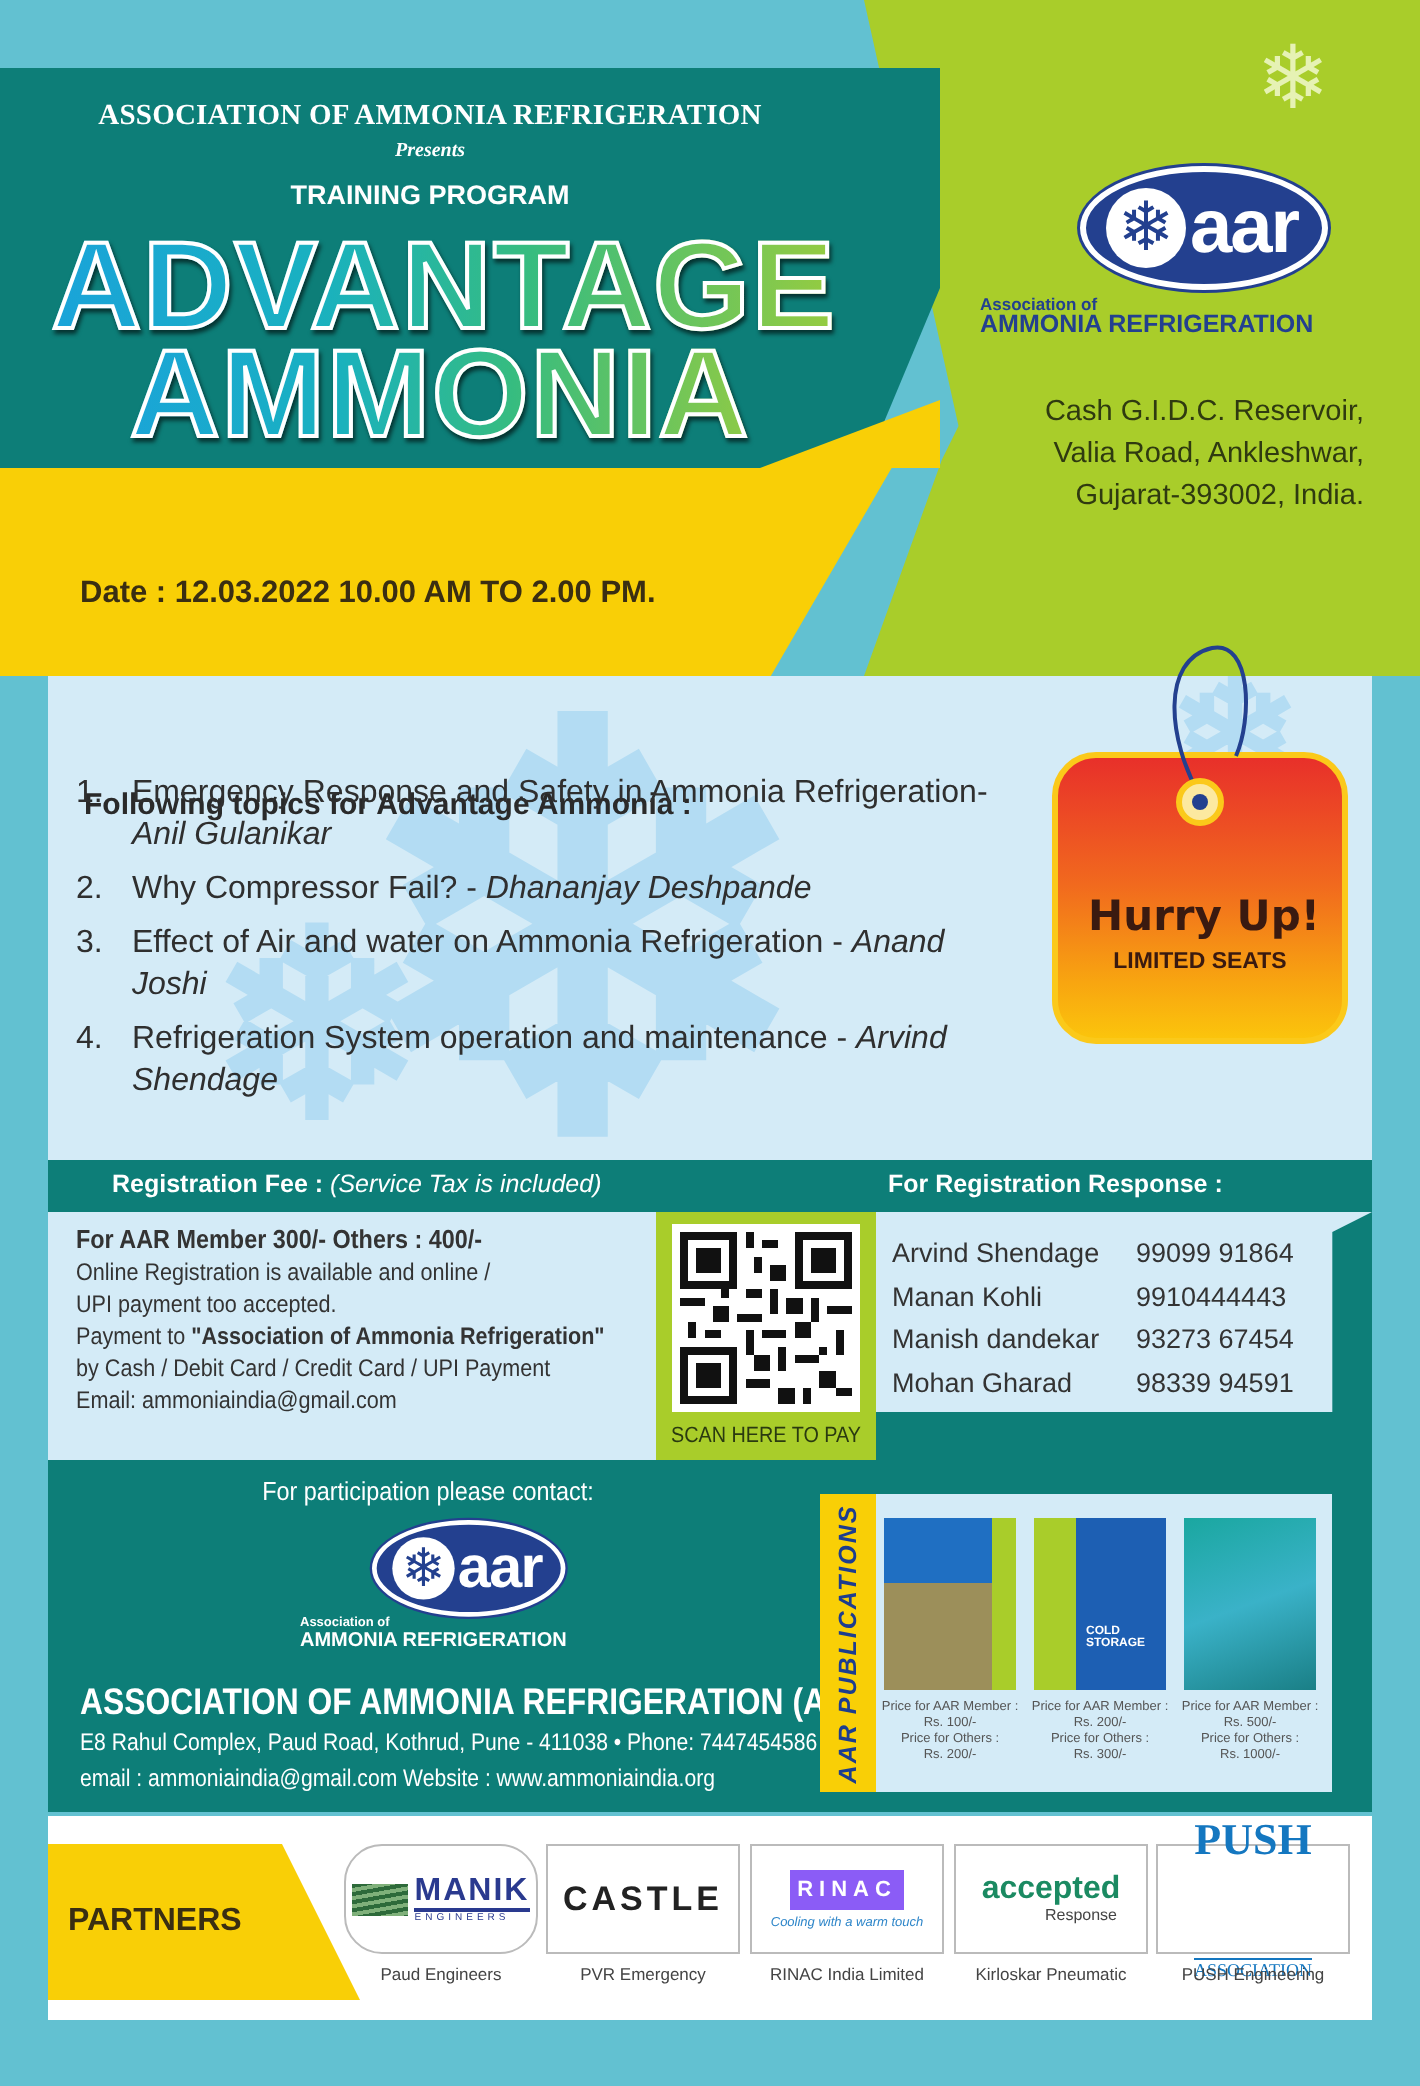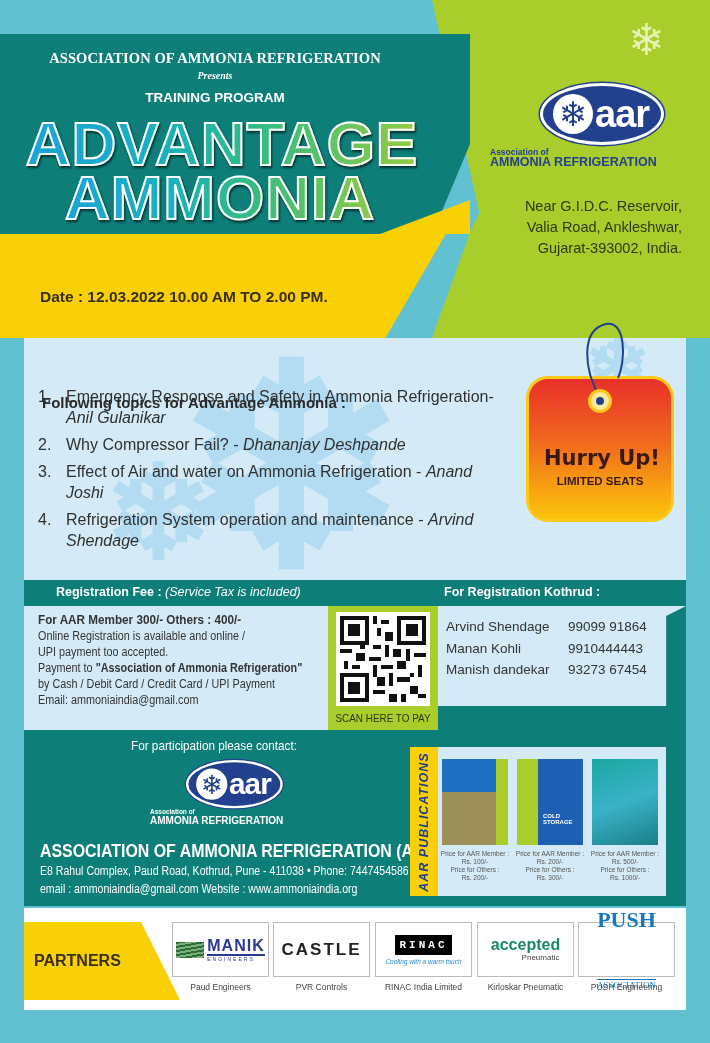--- a/index.html
+++ b/index.html
@@ -258,21 +258,21 @@
 <div class="abs logo-top">
   <div class="logo-oval">
     <div class="flake">❄</div>
     <div class="aar">aar</div>
   </div>
 </div>
 <div class="abs assoc-of-top">Association of</div>
 <div class="abs ammonia-ref-top">AMMONIA REFRIGERATION</div>
 
 <div class="abs venue">
-  <div>Near G.I.D.C. Reservoir,</div>
+  <div>Cash G.I.D.C. Reservoir,</div>
   <div>Valia Road, Ankleshwar,</div>
   <div>Gujarat-393002, India.</div>
 </div>
 
 <div class="abs topics-panel">
   <div class="abs bg-flake" style="left:150px; top:-10px; font-size:280px;">❄</div>
   <div class="abs bg-flake" style="left:80px; top:110px; font-size:130px;">❄</div>
   <div class="abs bg-flake" style="left:560px; top:-10px; font-size:80px;">❄</div>
 </div>
 
@@ -301,21 +301,21 @@
   <path d="M22 78 C 6 50, 2 10, 28 4 C 48 0, 48 40, 40 58" fill="none" stroke="#23408f" stroke-width="2"></path>
 </svg>
 <div class="abs tag-hole"></div>
 <div class="abs hurry">Hurry Up!</div>
 <div class="abs limited">LIMITED SEATS</div>
 
 <div class="abs reg-bar"></div>
 <div class="abs reg-head">
   <span>Registration Fee : </span><i>(Service Tax is included)</i>
 </div>
-<div class="abs contact-head">For Registration Kothrud :</div>
+<div class="abs contact-head">For Registration Response :</div>
 
 <div class="abs fee-panel"></div>
 <div class="abs fee-text">
   <div class="bold">For AAR Member 300/- Others : 400/-</div>
   <div>Online Registration is available and online /</div>
   <div>UPI payment too accepted.</div>
   <div><span>Payment to </span><b>"Association of Ammonia Refrigeration"</b></div>
   <div>by Cash / Debit Card / Credit Card / UPI Payment</div>
   <div>Email: ammoniaindia@gmail.com</div>
 </div>
@@ -374,20 +374,24 @@
       <span>99099 91864</span>
     </div>
   <div class="row">
       <span class="nm">Manan Kohli</span>
       <span>9910444443</span>
     </div>
   <div class="row">
       <span class="nm">Manish dandekar</span>
       <span>93273 67454</span>
     </div>
+  <div class="row">
+      <span class="nm">Mohan Gharad</span>
+      <span>98339 94591</span>
+    </div>
 </div>
 
 <div class="abs teal-bottom"></div>
 <div class="abs particip">For participation please contact:</div>
 <div class="abs logo-bot">
   <div class="logo-oval" style="border-color:#fff;">
     <div class="flake">❄</div>
     <div class="aar">aar</div>
   </div>
 </div>
@@ -423,42 +427,42 @@
   <div>Price for AAR Member :</div>
     <div>Rs. 500/-</div>
   <div>Price for Others :</div>
     <div>Rs. 1000/-</div>
 </div>
 
 <div class="abs partners-bg"></div>
 <div class="abs partners-flag"></div>
 <div class="abs partners-label">PARTNERS</div>
 
-<div class="abs plogo" style="left:172px;">
+<div class="abs plogo" style="left:172px;border-radius:19px;">
   <div style="display:flex; align-items:center;">
     <div style="width:28px; height:16px; background:repeating-linear-gradient(170deg,#2d6a3a 0 2px,#7fb07a 2px 4px); margin-right:3px;"></div>
     <div>
       <div style="font-weight:bold; font-size:16px; color:#2a3a8f; letter-spacing:1px; line-height:16px;">MANIK</div>
       <div style="font-size:5px; color:#2a3a8f; letter-spacing:2px; border-top:2px solid #2a3a8f;">ENGINEERS</div>
     </div>
   </div>
 </div>
 <div class="abs plogo" style="left:273px;">
   <div style="font-weight:bold; font-size:17px; color:#222; letter-spacing:2px;">CASTLE</div>
 </div>
 <div class="abs plogo" style="left:375px;">
-  <div style="background:#000000; color:#fff; font-weight:bold; font-size:11px; padding:4px 4px; letter-spacing:3px;font-family:Liberation Mono, monospace;">RINAC</div>
+  <div style="background:#8b5cf6; color:#fff; font-weight:bold; font-size:11px; padding:4px 4px; letter-spacing:3px;">RINAC</div>
   <div style="font-size:6.5px; font-style:italic; color:#2e86c9; margin-top:3px;">Cooling with a warm touch</div>
 </div>
 <div class="abs plogo" style="left:477px;">
   <div style="font-weight:bold; font-size:16px; color:#1b8a62; line-height:16px;">accepted</div>
-  <div style="font-size:8px; color:#444; margin-left:30px;">Pneumatic</div>
+  <div style="font-size:8px; color:#444; margin-left:30px;">Response</div>
 </div>
 <div class="abs plogo" style="left:578px;gap:48px;">
   <div style="font-family:'Liberation Serif',serif; font-weight:bold; font-size:22px; color:#1477c0; line-height:22px;">PUSH</div>
   <div style="font-family:'Liberation Serif',serif; font-size:9px; color:#1477c0; border-top:1px solid #1477c0;">ASSOCIATION</div>
 </div>
 
 <div class="abs pname" style="left:172px;">Paud Engineers</div>
-<div class="abs pname" style="left:273px;">PVR Controls</div>
+<div class="abs pname" style="left:273px;">PVR Emergency</div>
 <div class="abs pname" style="left:375px;">RINAC India Limited</div>
 <div class="abs pname" style="left:477px;">Kirloskar Pneumatic</div>
 <div class="abs pname" style="left:578px;">PUSH Engineering</div>
 
 </body></html>

